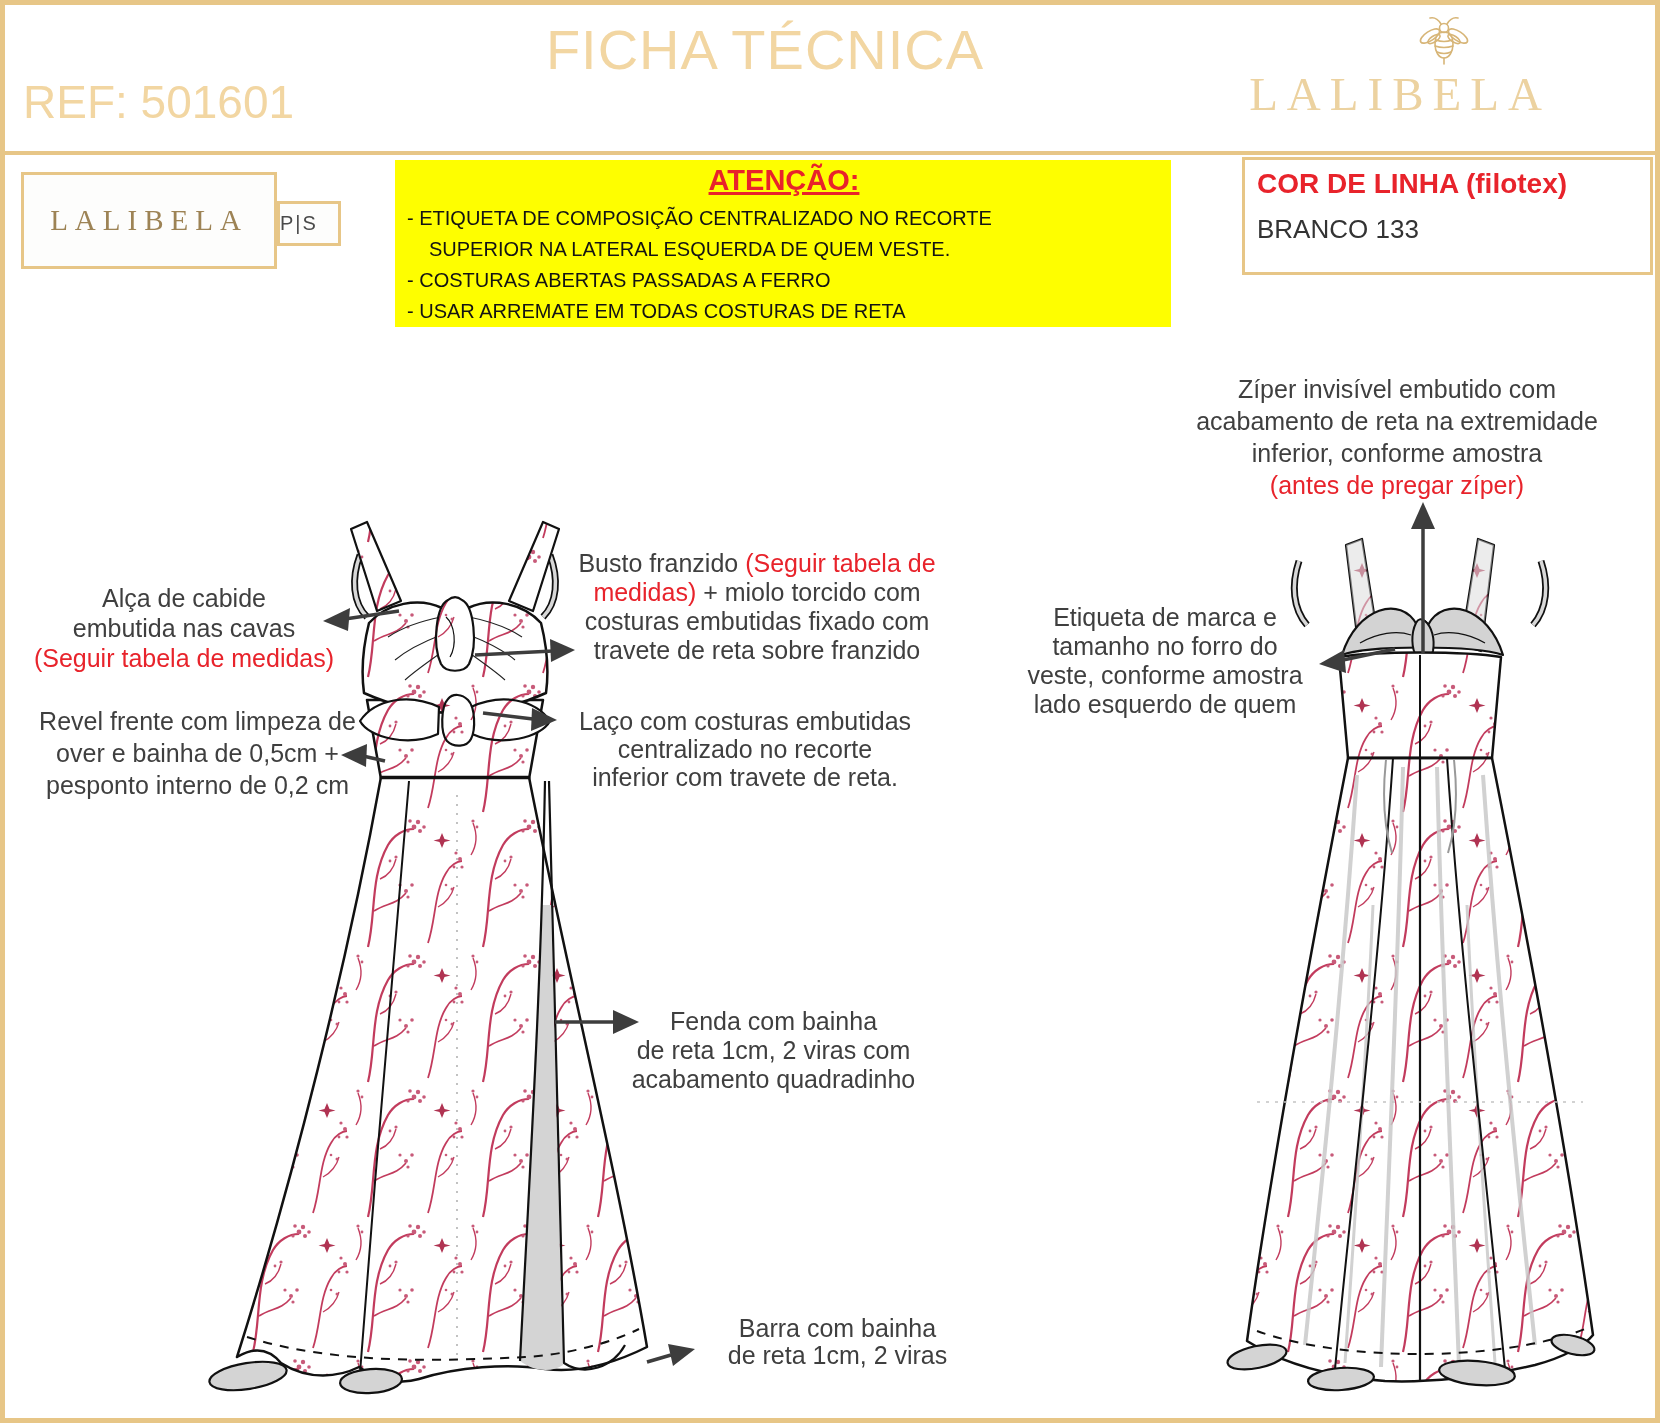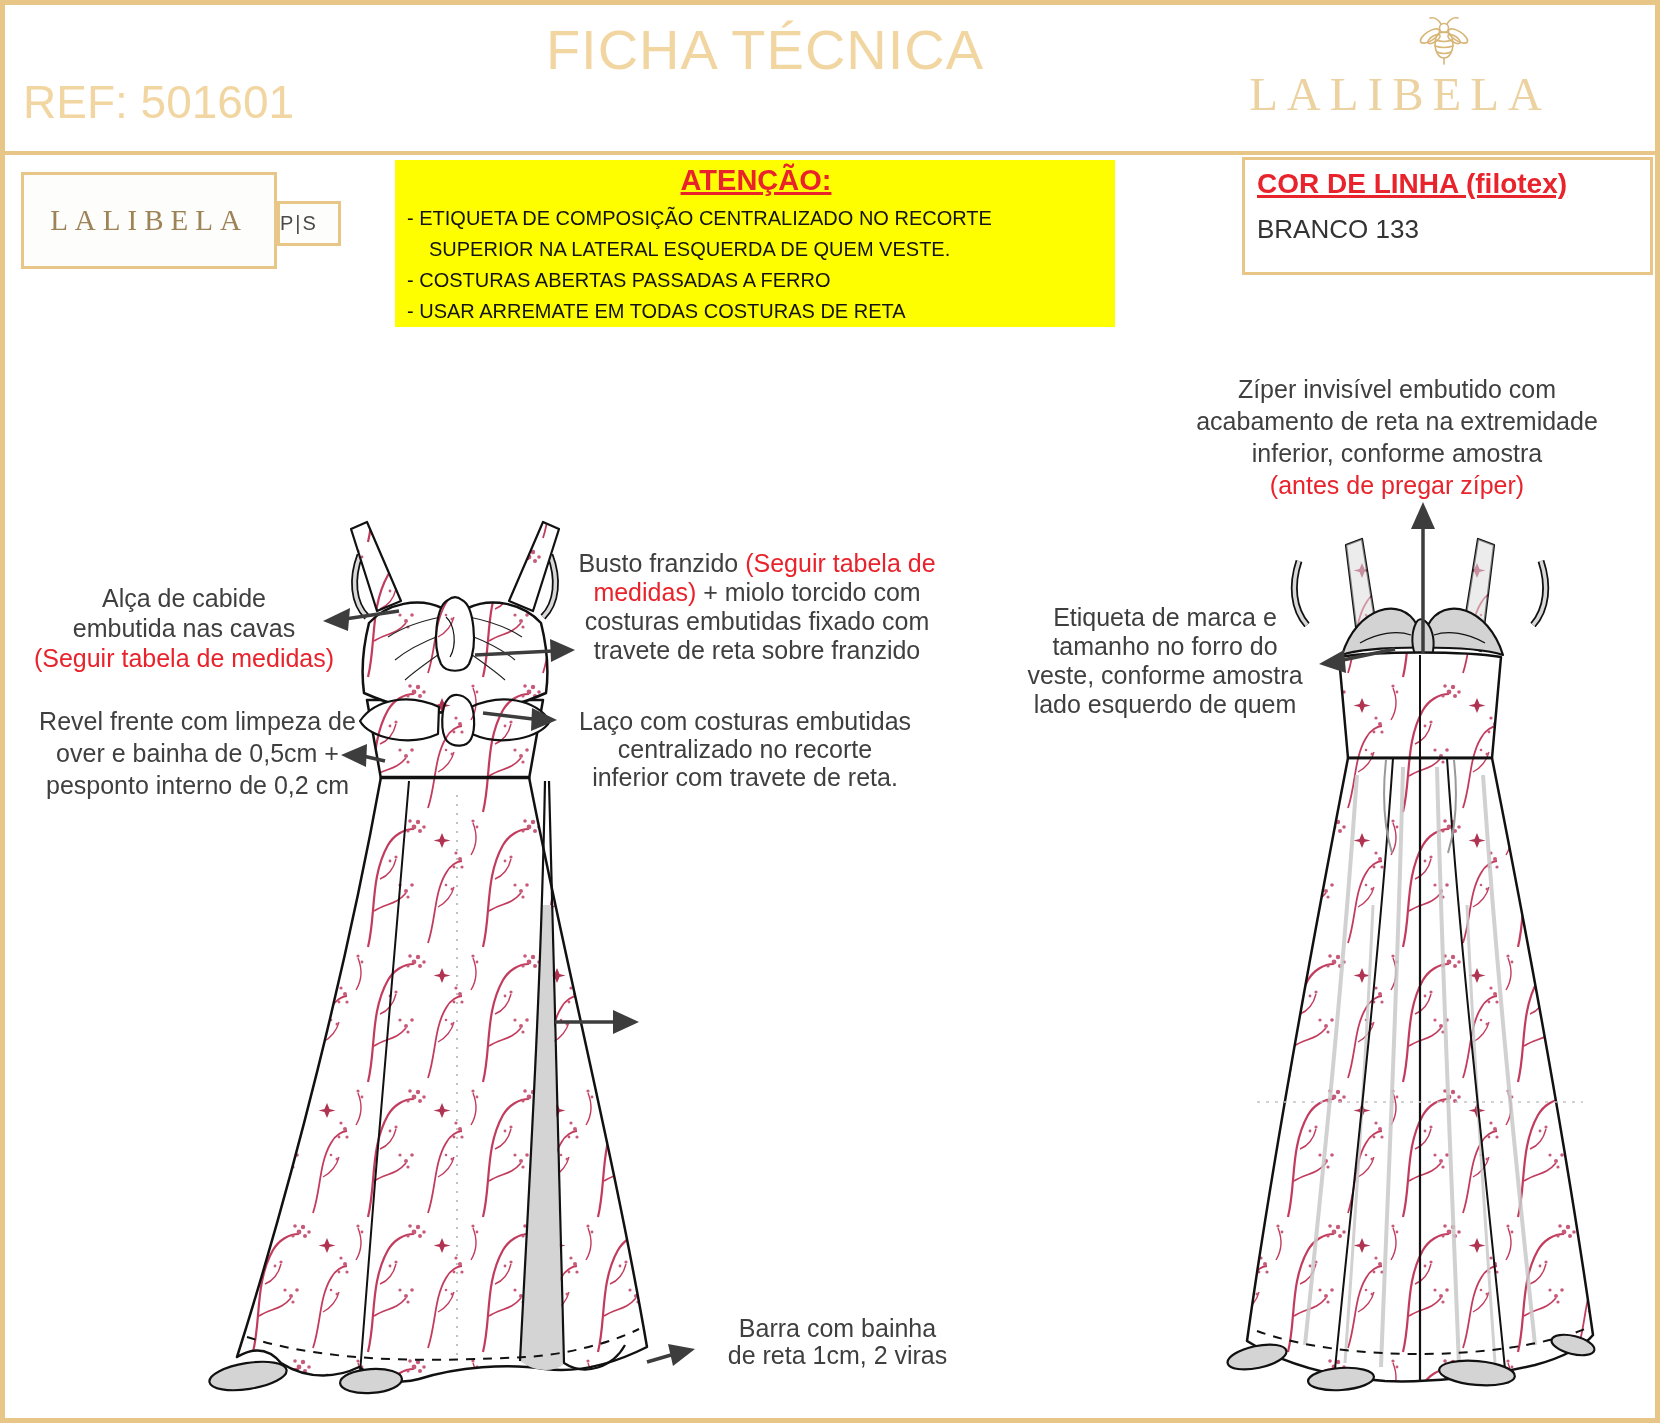--- a/index.html
+++ b/index.html
@@ -20,30 +20,30 @@
     letter-spacing:9px;white-space:nowrap}
   .bee{left:1412px;top:8px}
   .divider{left:0;top:146px;width:1650px;height:4px;background:var(--gold)}
   .logo-box{left:16px;top:167px;width:256px;height:97px;border:3px solid var(--gold);
     display:flex;align-items:center;justify-content:center;background:#fdfdfc}
   .logo-box span{font-family:"Liberation Serif",serif;font-size:29px;color:var(--bronze);
     letter-spacing:7px}
   .ps-box{left:272px;top:196px;width:64px;height:45px;border:3px solid var(--gold);
     display:flex;align-items:center;background:#fdfdfc;
     font-size:20px;color:#4a4a4a;letter-spacing:2px}
-  .attention{left:390px;top:155px;width:720px;height:167px;background:var(--yellow);
+  .attention{left:390px;top:155px;width:776px;height:167px;background:var(--yellow);
     padding:4px 10px 0 12px}
   .attention h2{font-size:29px;color:var(--red);text-align:center;
     text-decoration:underline;text-decoration-thickness:3px;margin-bottom:6px}
   .attention .att-line{font-size:20px;color:var(--att-ink);line-height:31px;
     white-space:nowrap;font-weight:500}
   .attention .indent{padding-left:22px}
   .thread-box{left:1237px;top:152px;width:411px;height:118px;border:3px solid var(--gold);
     padding:8px 0 0 12px;background:#fff}
-  .thread-box h2{font-size:28px;color:var(--red);text-decoration:underline;
+  .thread-box h2{font-size:28px;color:var(--red);
     text-decoration-thickness:3px;white-space:nowrap}
   .thread-box .val{margin-top:14px;font-size:26px;color:#333}
   .ann{position:absolute;text-align:center;font-size:25px;line-height:31px;
     color:var(--ink);white-space:nowrap}
   .red{color:var(--red)}
   #decote{left:208px;top:368px;width:500px}
   #ziper{left:1172px;top:368px;width:440px;line-height:32px}
   #alca{left:0px;top:578px;width:358px;line-height:30px}
   #revel{left:0px;top:700px;width:385px;line-height:32px}
   #busto{left:542px;top:544px;width:420px;line-height:29px}
@@ -306,19 +306,24 @@
     <div>inferior com travete de reta.</div>
   </div>
 
   <div class="ann" id="etiqueta">
     <div>Etiqueta de marca e</div>
     <div>tamanho no forro do</div>
     <div>veste, conforme amostra</div>
     <div>lado esquerdo de quem</div>
   </div>
 
+  <div class="ann" id="fenda">
+    <div>Fenda com bainha</div>
+    <div>de reta 1cm, 2 viras com</div>
+    <div>acabamento quadradinho</div>
+  </div>
 
   <div class="ann" id="barra">
     <div>Barra com bainha</div>
     <div>de reta 1cm, 2 viras</div>
   </div>
 
 </div>
 
 </body></html>

